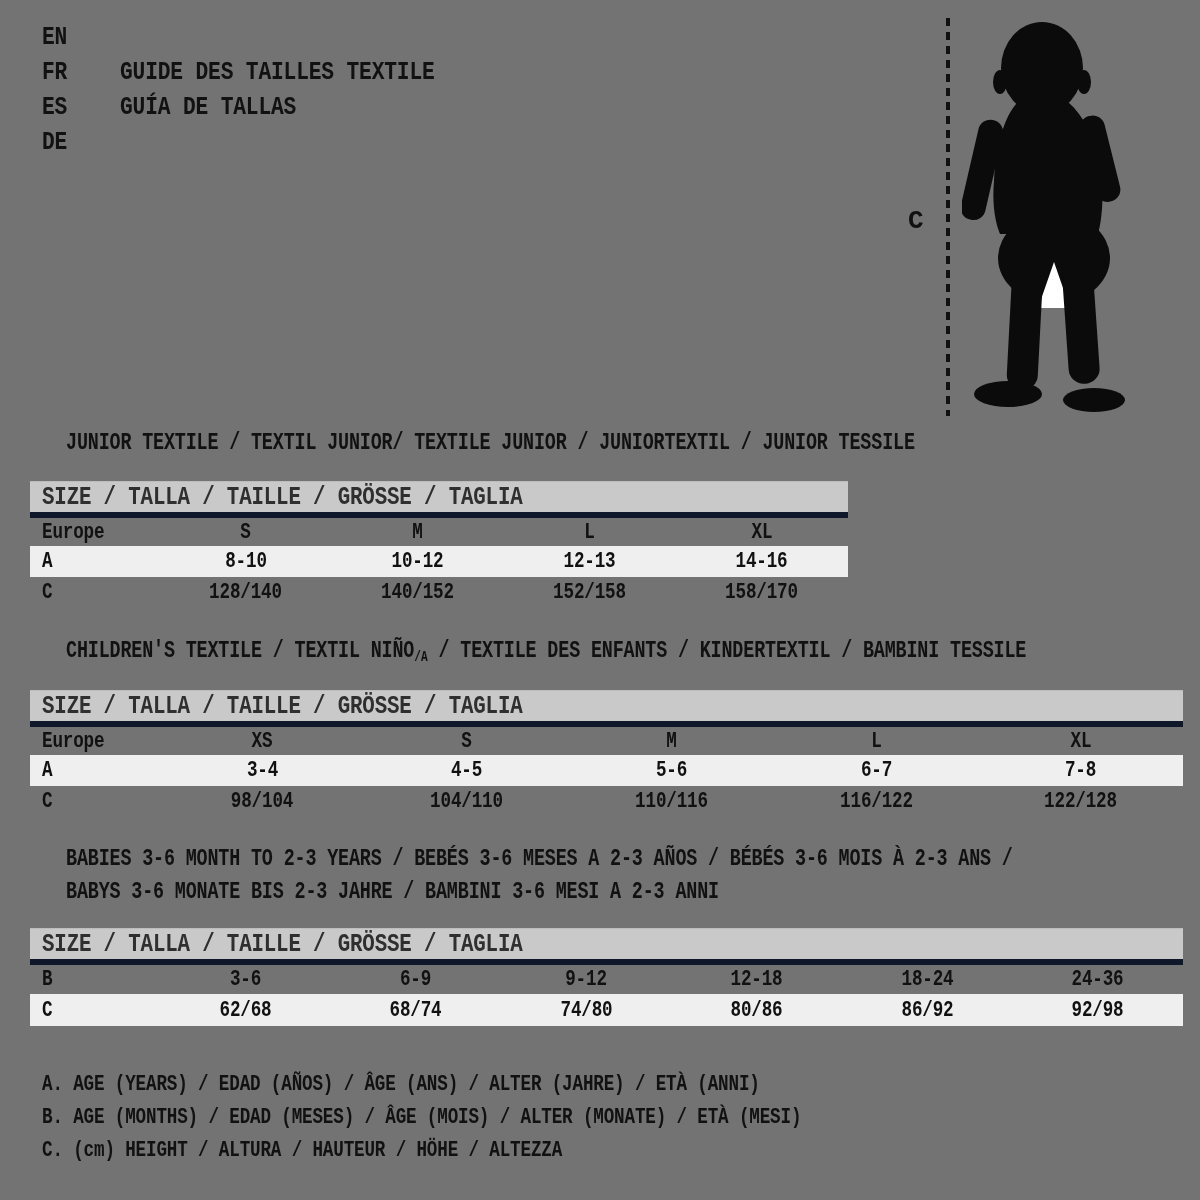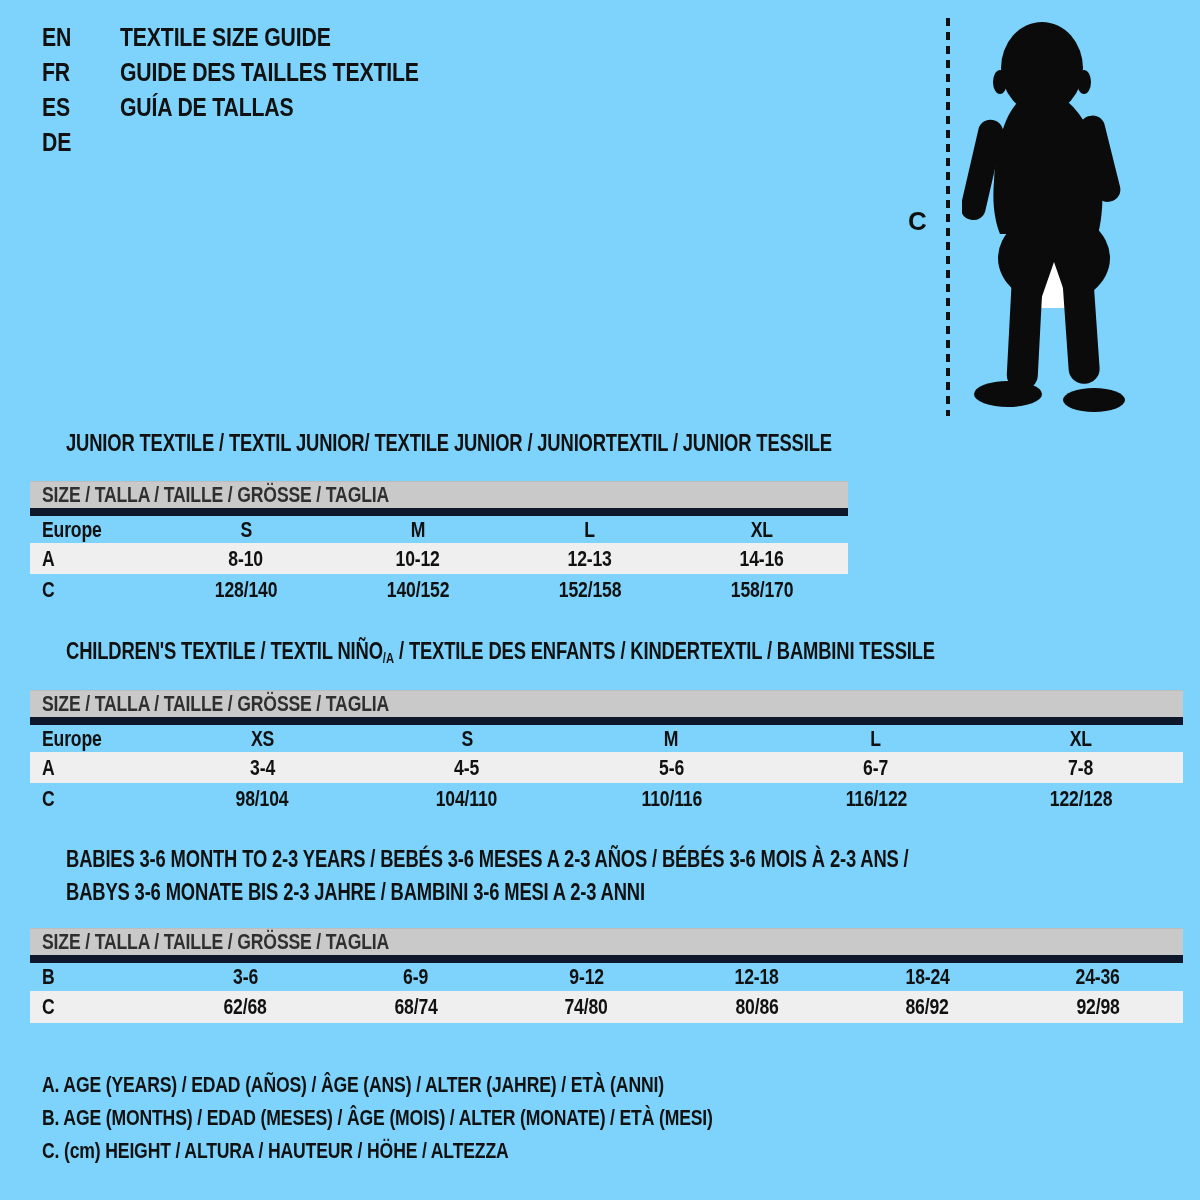--- a/index.html
+++ b/index.html
@@ -1,19 +1,19 @@
 <!DOCTYPE html>
 <html><head>
 <meta charset="utf-8">
 <style>
   * { margin:0; padding:0; box-sizing:border-box; }
   html,body { background:#ffffff; }
   .page {
-    position:relative; width:1200px; height:1200px; background:#7dd3fc;
-    font-family:Liberation Sans, sans-serif; font-weight:bold; color:#111;
+    position:relative; width:1200px; height:1200px; background:#737373;
+    font-family:Liberation Mono, monospace; font-weight:bold; color:#111;
     overflow:hidden;
   }
   
   .cx  { display:inline-block; transform:scaleX(0.80); transform-origin:left center; white-space:nowrap; letter-spacing:-0.2px; }
   .cxc { display:inline-block; transform:scaleX(0.80); transform-origin:center center; white-space:nowrap; letter-spacing:-0.2px; }
 
   
   .langs { position:absolute; left:42px; top:20px; }
   .lang-row { display:flex; height:35px; align-items:center; font-size:25px; }
   .lang-code { width:78px; }
@@ -25,43 +25,42 @@
   .baby { position:absolute; left:962px; top:16px; }
 
   
   .sec-heading { position:absolute; left:42px; font-size:23px; line-height:27px;margin-left:24px; }
   .sub-a { font-size:14px; position:relative; top:4px; letter-spacing:0; }
 
   
   table.size-table { position:absolute; border-collapse:collapse; table-layout:fixed; }
   table.size-table th {
     background:#c9c9c9; text-align:left; padding-left:12px;
-    font-size:22px; color:#2f2f2f; font-weight:bold;
-    border-bottom:8px solid #0f172a; border-top:1px solid #bdbdbd;
+    font-size:26px; color:#2f2f2f; font-weight:bold;
+    border-bottom:6px solid #0f172a; border-top:1px solid #bdbdbd;
   }
   table.size-table tr       { height:31px; }
   table.size-table tr.hdr   { height:28px; }
   table.babies tr           { height:32px; }
   table.size-table td { font-size:22px; text-align:center; vertical-align:middle; }
   table.size-table td.lbl { text-align:left; padding-left:12px; }
   tr.shaded td { background:#efefef; }
 
   
   .notes { position:absolute; left:42px; top:1068px; }
   .note-line { height:33px; font-size:22px; display:flex; align-items:center;text-align:center; }
 </style>
 </head>
 <body>
 
 <div class="page">
 
   <div class="langs">
     <div class="lang-row">
       <span class="lang-code"><span class="cx">EN</span></span>
-      <span class="lang-title"><span class="cx">TEXTILE SIZE GUIDE</span></span>
     </div>
     <div class="lang-row">
       <span class="lang-code"><span class="cx">FR</span></span>
       <span class="lang-title"><span class="cx">GUIDE DES TAILLES TEXTILE</span></span>
     </div>
     <div class="lang-row">
       <span class="lang-code"><span class="cx">ES</span></span>
       <span class="lang-title"><span class="cx">GUÍA DE TALLAS</span></span>
     </div>
     <div class="lang-row">

